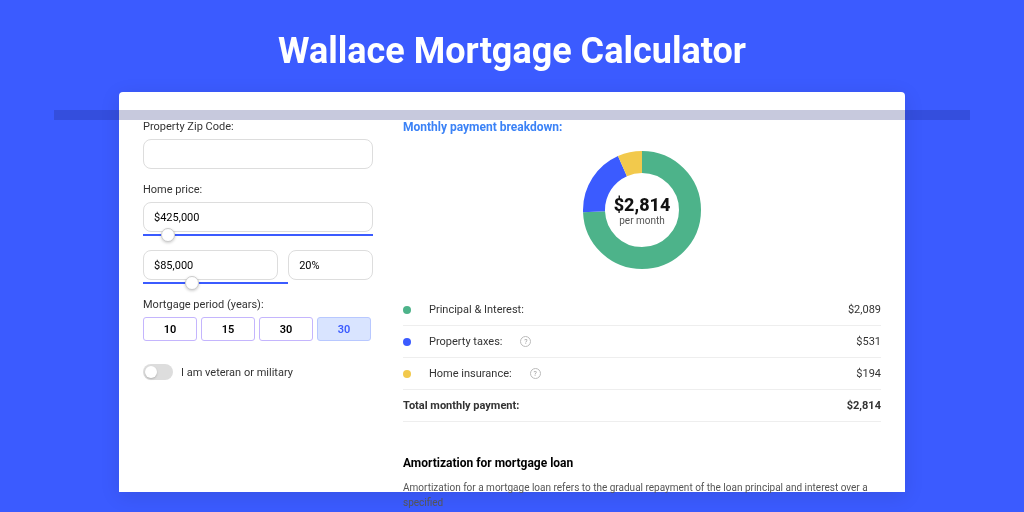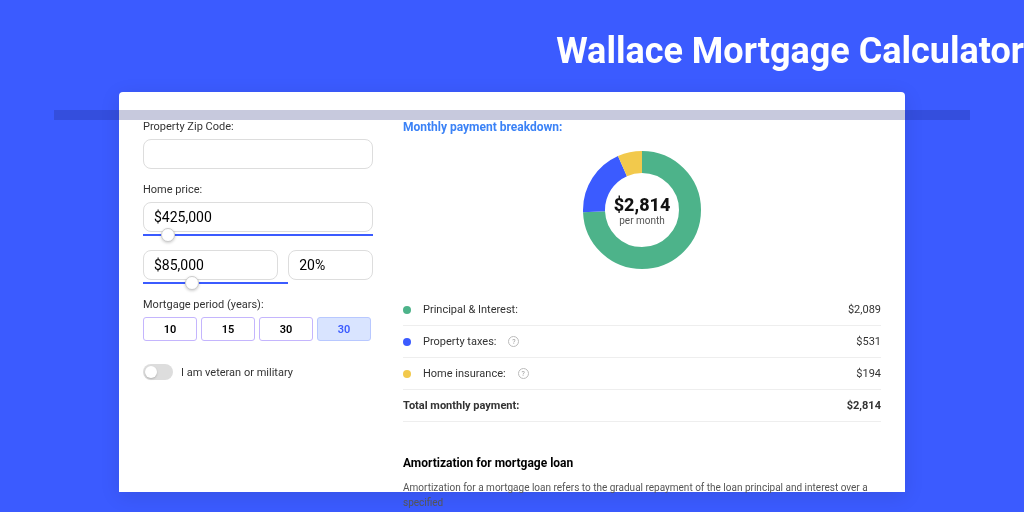--- a/index.html
+++ b/index.html
@@ -1,22 +1,22 @@
 <!DOCTYPE html>
 <html><head>
 <meta charset="utf-8">
 <style>
 *{margin:0;padding:0;box-sizing:border-box;font-family:-apple-system,BlinkMacSystemFont,"Segoe UI",Roboto,Arial,sans-serif}
 body{background:#3B5BFF;width:1024px;height:512px;overflow:hidden;position:relative}
-.page-title{color:#fff;font-size:36px;font-weight:700;text-align:right;padding:30px 0 20px}
+.page-title{color:#fff;font-size:36px;font-weight:700;text-align:center;padding:30px 0 20px}
 .calc-card{background:#fff;width:786px;margin:0 auto;border-radius:4px 4px 0 0;display:flex;padding:28px 24px 0;height:400px;box-shadow:0 4px 20px rgba(0,0,0,.1)}
 .left-panel{width:250px;padding-right:20px}
 .right-panel{flex:1;padding-left:10px}
 .field-label{font-size:11px;color:#333;margin-bottom:6px;display:block}
-.text-input{width:100%;height:30px;border:1px solid #ddd;border-radius:8px;padding:0 10px;font-size:14px;background:#fff}
+.text-input{width:100%;height:30px;border:1px solid #ddd;border-radius:8px;padding:0 10px;font-size:11px;background:#fff}
 .field-group{margin-bottom:14px;position:relative}
 .slider-line{height:2px;background:#3B5BFF;position:relative;margin-top:2px}
 .slider-line::after{content:"";position:absolute;width:12px;height:12px;background:#fff;border:1px solid #ccc;border-radius:50%;top:-6px;box-shadow:0 1px 3px rgba(0,0,0,.2)}
 .slider-a::after{left:18px}
 .slider-b::after{left:42px}
 .slider-c::after{left:65px}
 .dp-row{display:flex;gap:10px}
 .dp-row .text-input:first-child{flex:1.8}
 .dp-row .text-input:last-child{flex:1}
 .period-btns{display:flex;gap:4px}
@@ -27,21 +27,21 @@
 .toggle::after{content:"";position:absolute;width:12px;height:12px;background:#fff;border-radius:50%;top:2px;left:2px;box-shadow:0 1px 2px rgba(0,0,0,.2)}
 .toggle-label{font-size:11px;color:#333}
 .section-title{font-size:12px;font-weight:700;color:#3b82f6;margin-bottom:12px}
 .donut-wrap{display:flex;justify-content:center;margin-bottom:20px}
 .donut{position:relative;width:128px;height:128px}
 .donut-center{position:absolute;top:50%;left:50%;transform:translate(-50%,-50%);text-align:center}
 .donut-amount{font-size:18px;font-weight:800;color:#111}
 .donut-period{font-size:10px;color:#555}
 .break-row{display:flex;align-items:center;justify-content:space-between;padding:9px 0;border-bottom:1px solid #eee}
 .break-row:last-child{border-bottom:none}
-.break-left{display:flex;align-items:center;gap:12px;font-size:11px;color:#333}
+.break-left{display:flex;align-items:center;gap:18px;font-size:11px;color:#333}
 .dot{width:8px;height:8px;border-radius:50%}
 .dot-g{background:#4DB38A}
 .dot-b{background:#3B5BFF}
 .dot-y{background:#F2C94C}
 .info-icon{width:11px;height:11px;border:1px solid #bbb;border-radius:50%;display:inline-flex;align-items:center;justify-content:center;font-size:7px;color:#999}
 .break-val{font-size:11px;color:#333}
 .break-row.total .break-left{font-weight:700}
 .break-row.total .break-val{font-weight:700}
 .amort-card{margin-top:20px;padding-top:14px}
 .amort-title{font-size:12px;font-weight:700;margin-bottom:10px}

